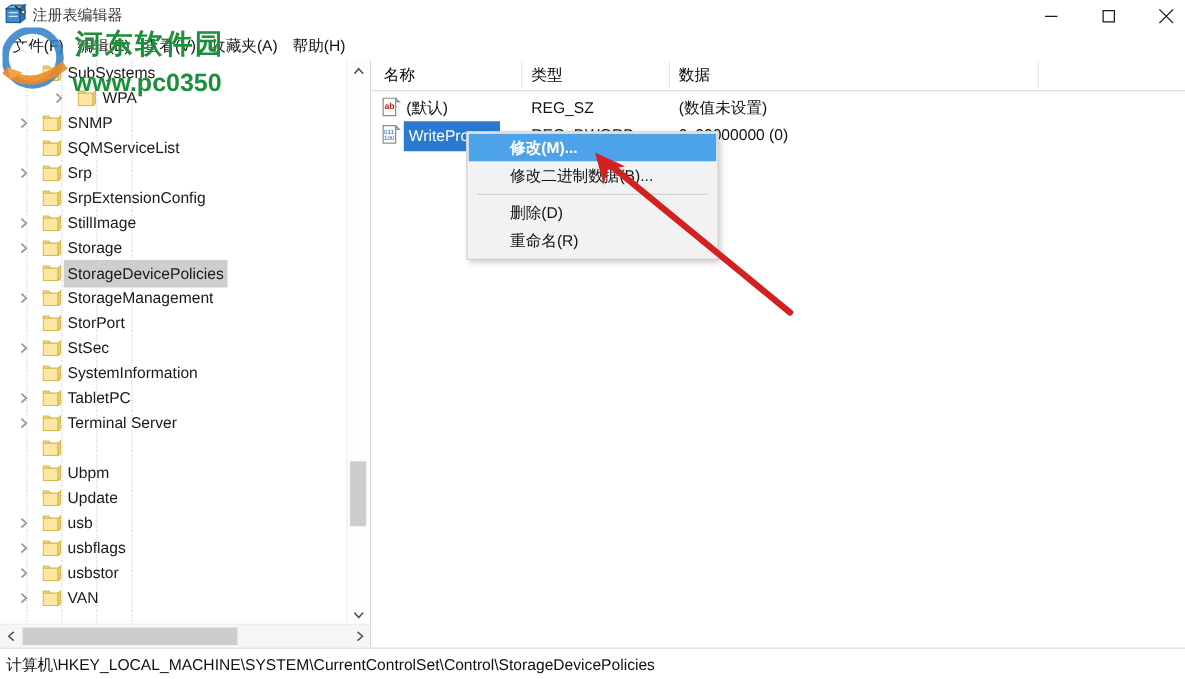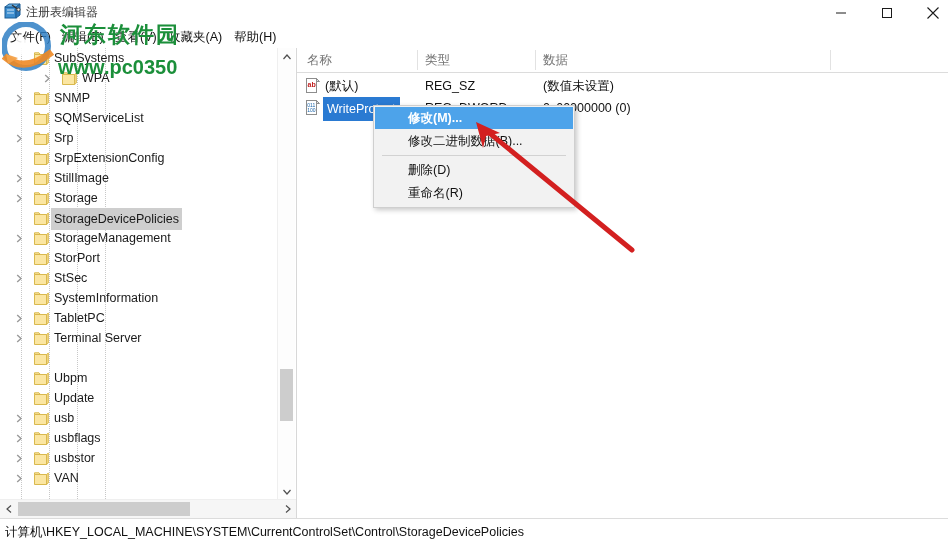--- a/index.html
+++ b/index.html
@@ -52,21 +52,21 @@
   .sb-arrow svg{position:absolute;left:50%;top:50%;transform:translate(-50%,-50%);}
   #tree-vthumb{position:absolute;left:2px;width:13px;background:#cdcdcd;}
   #tree-hscroll{position:absolute;left:0;bottom:0;width:296px;height:18px;background:#f6f6f6;border-top:1px solid #efefef;}
   .sb-harrow{position:absolute;top:0;width:17px;height:18px;}
   .sb-harrow svg{position:absolute;left:50%;top:50%;transform:translate(-50%,-50%);}
   #tree-hthumb{position:absolute;top:2px;height:14px;background:#cdcdcd;}
 
   
   #list-panel{position:absolute;left:297px;top:48px;width:651px;height:470px;background:#fff;}
   #list-header{position:absolute;left:0;top:0;width:651px;height:24px;background:#fff;border-bottom:1px solid #dcdcdc;}
-  .col-head{position:absolute;top:4px;font-size:12.5px;color:#737373;white-space:nowrap;}
+  .col-head{position:absolute;top:4px;font-size:12.5px;color:#000000;white-space:nowrap;}
   .col-div{position:absolute;top:2px;width:1px;height:20px;background:#e2e2e2;}
 
   .list-row{position:absolute;left:0;width:651px;height:22px;line-height:22px;white-space:nowrap;}
   .cell{position:absolute;font-size:12.5px;color:#111;}
   .val-icon{position:absolute;left:8px;top:3px;width:16px;height:16px;}
   .name-sel{background:#2a7ad2;color:#fff;padding:1px 4px;}
 
   
   #ctxmenu{position:absolute;left:373px;top:105px;width:200px;height:101px;background:#f2f2f2;
            border:1px solid #cfcfcf;box-shadow:2px 2px 5px rgba(0,0,0,.22);}

